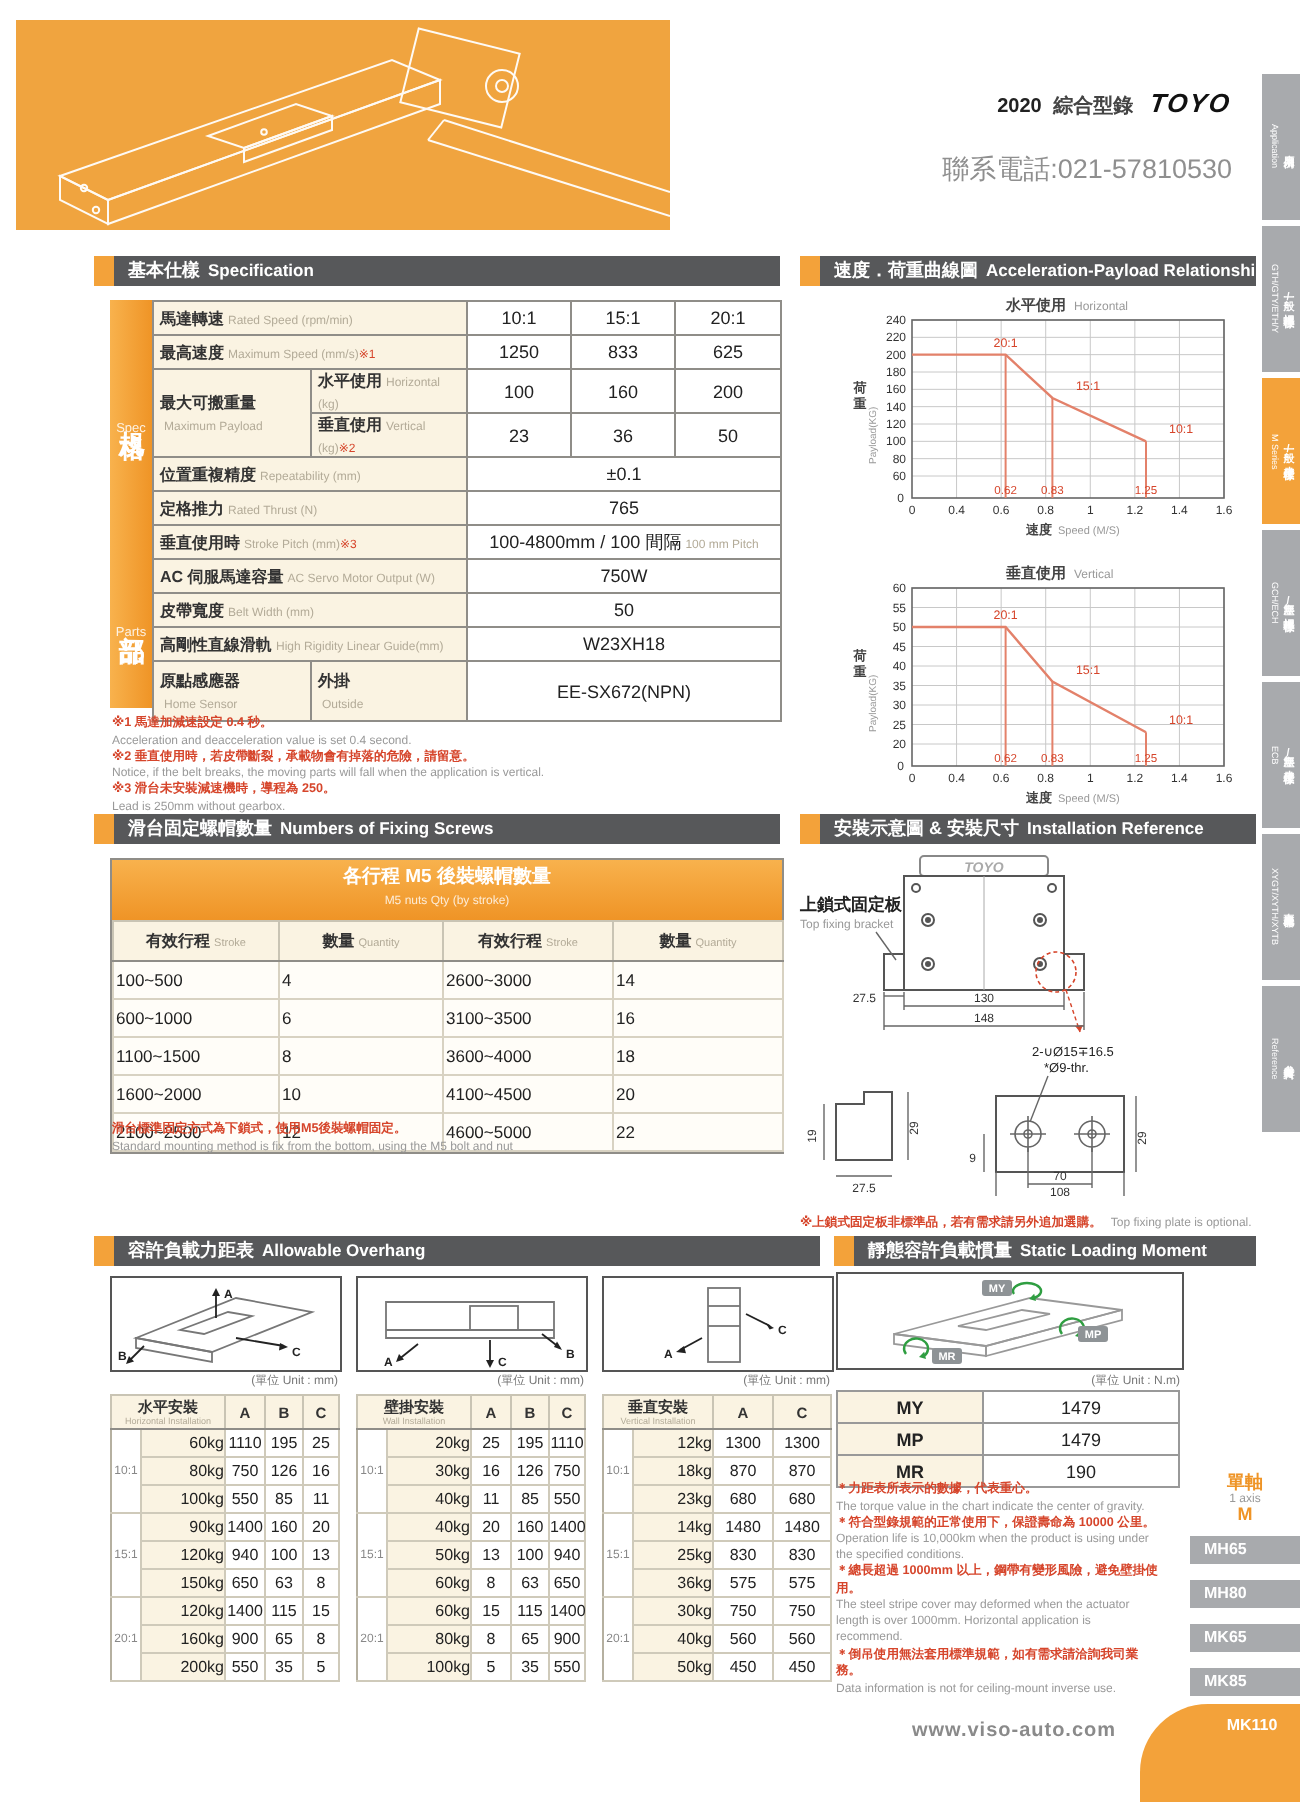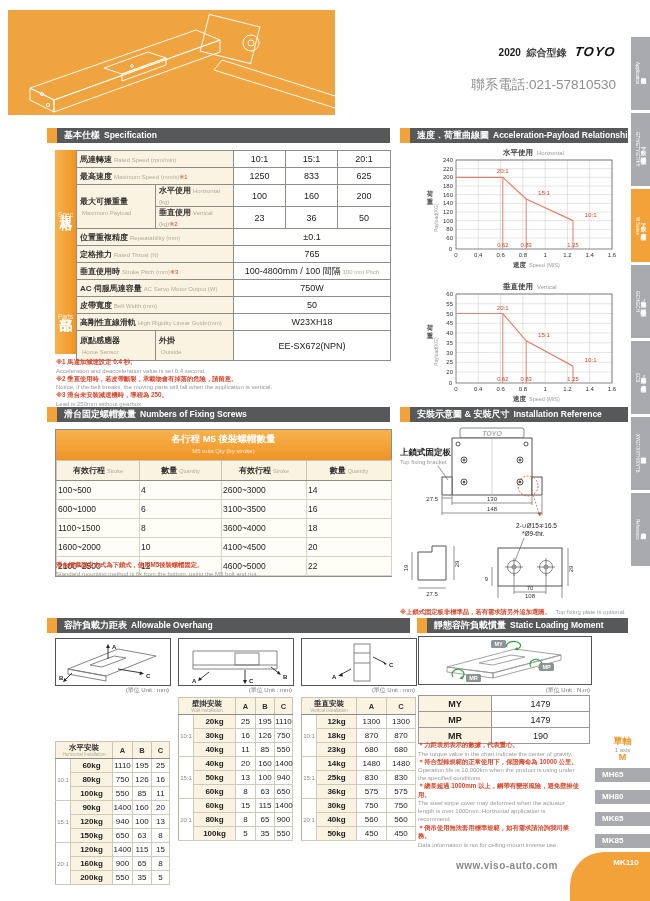--- a/index.html
+++ b/index.html
@@ -51,21 +51,21 @@
   #screws-table td{font-size:8.5px;text-align:left;height:16px;background:#fffdf8;border:1px solid #d8d2c2;color:#222;}
   
   .chart-box svg{display:block;}
   
   .oh-dia{border:1px solid #555;background:#fff;}
   .unit{font-size:6px;color:#777;text-align:right;}
   .oh-table{border-collapse:collapse;table-layout:fixed;width:114px;border:1px solid #b5b0a0;border-top:1.5px solid #777;border-bottom:1.5px solid #777;}
   .oh-table th{background:var(--cream);border:1px solid #c9c4b4;border-bottom:1px solid #8f8d88;height:16px;font-size:7.5px;color:#333;padding:0;}
   .oh-table th .en{display:block;font-weight:normal;font-size:4.5px;color:var(--warm);line-height:1;}
   .oh-table td{border:1px solid #cfcaba;height:13px;padding:0;text-align:center;font-size:8px;color:#222;background:#fff;}
-  .oh-table td.kg{background:var(--cream);font-weight:bold;}
+  .oh-table td.kg{background:var(--cream);font-weight:normal;text-align:right;}
   .oh-table td.ratio{font-size:6px;color:#888;background:#fff;border-left:none;}
   .oh-table tbody tr:first-child td{border-top:1px solid #8a8a8a;}
   
   #static-table{border-collapse:collapse;table-layout:fixed;width:172px;border-top:1.5px solid #555;border-bottom:1.5px solid #555;}
   #static-table td{border:1px solid #999;height:13px;font-size:9px;text-align:center;color:#222;background:#fff;}
   #static-table td.lbl{background:var(--cream);font-weight:bold;width:70px;}
   
   .nav-title{left:595px;top:737px;width:55px;text-align:center;line-height:1.1;}
   .nav-title .zh{font-size:9px;font-weight:bold;color:#ef9426;}
   .nav-title .en{font-size:6px;color:#999;}
@@ -578,21 +578,21 @@
         <path d="M85,25 l-4.2,-2.6 l2,3.4 z" fill="#222"></path>
       <text x="30" y="40" font-size="6" font-weight="bold" fill="#222">A</text>
       <text x="87" y="28" font-size="6" font-weight="bold" fill="#222">C</text>
     </svg>
   </div>
 
   <div class="abs unit" style="left:55px;top:686px;width:114px;">(單位 Unit : mm)</div>
   <div class="abs unit" style="left:178px;top:686px;width:114px;">(單位 Unit : mm)</div>
   <div class="abs unit" style="left:301px;top:686px;width:114px;">(單位 Unit : mm)</div>
   <div id="overhang-tables">
-      <table class="oh-table abs" style="left: 55px; top: 697px; margin-top: 44px;">
+      <table class="oh-table abs" style="left: 55px; top: 697px;">
         <colgroup>
           <col style="width: 15px;">
           <col style="width: 42px;">
           <col style="width: 20px;">
           <col style="width: 19px;">
           <col style="width: 18px;">
         </colgroup>
         <thead>
           <tr>
             <th colspan="2"><span>水平安裝</span><span class="en">Horizontal Installation</span></th>

